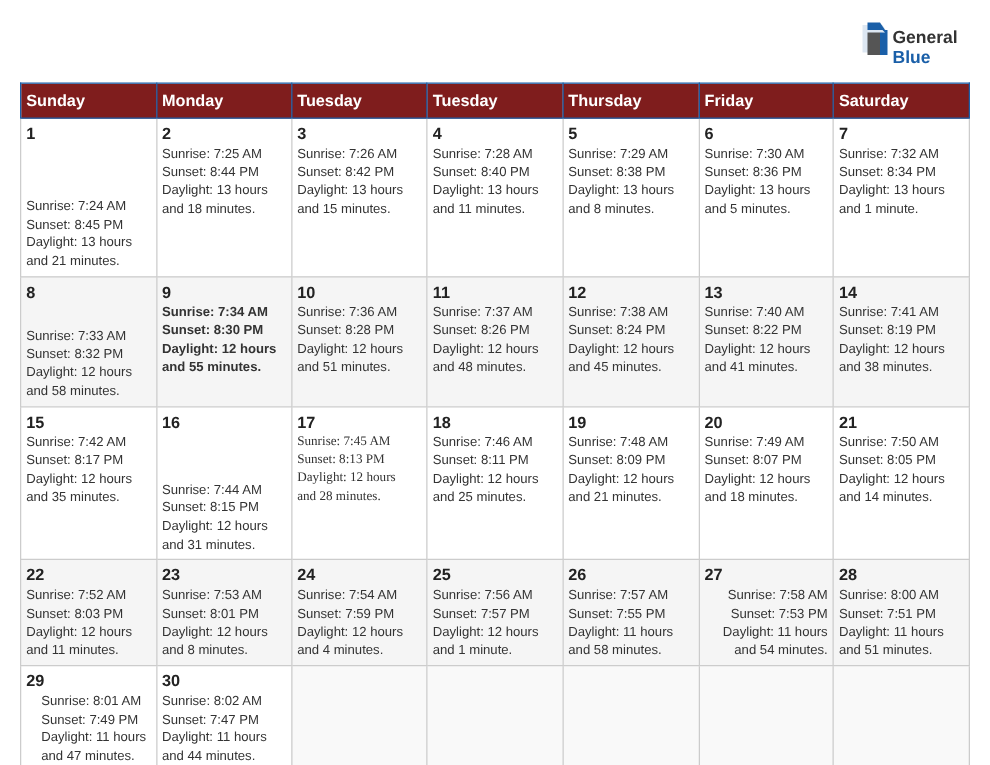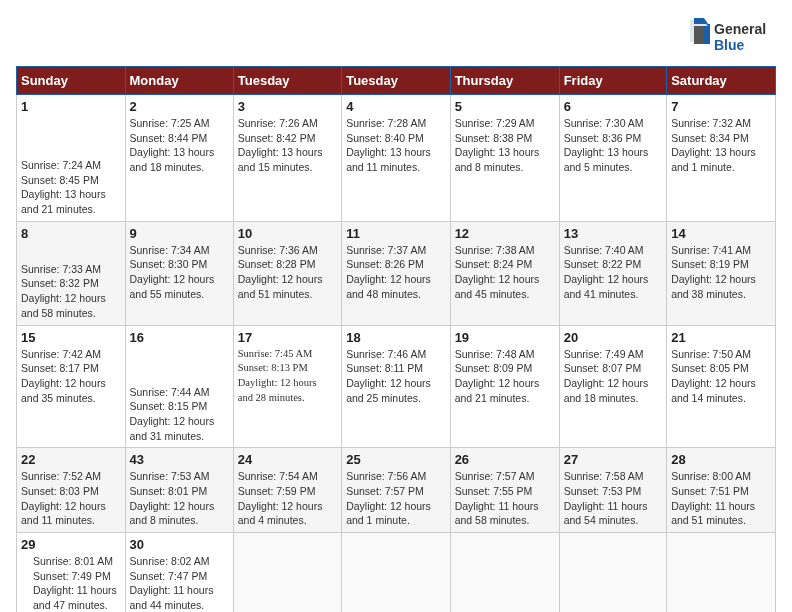--- a/index.html
+++ b/index.html
@@ -162,21 +162,21 @@
       <tr>
         <td>
           <span class="day-num">8</span>
           <div class="day-detail" style="white-space: pre-line; margin-top: 21px;">Sunrise: 7:33 AM
 Sunset: 8:32 PM
 Daylight: 12 hours
 and 58 minutes.</div>
         </td>
         <td>
           <span class="day-num">9</span>
-          <div class="day-detail" style="white-space: pre-line;">Sunrise: 7:34 AM
+          <div class="day-detail" style="white-space: pre-line; font-weight: bold;">Sunrise: 7:34 AM
 Sunset: 8:30 PM
 Daylight: 12 hours
 and 55 minutes.</div>
         </td>
         <td>
           <span class="day-num">10</span>
           <div class="day-detail" style="white-space: pre-line;">Sunrise: 7:36 AM
 Sunset: 8:28 PM
 Daylight: 12 hours
 and 51 minutes.</div>
@@ -263,21 +263,21 @@
       </tr>
       <tr>
         <td>
           <span class="day-num">22</span>
           <div class="day-detail" style="white-space: pre-line;">Sunrise: 7:52 AM
 Sunset: 8:03 PM
 Daylight: 12 hours
 and 11 minutes.</div>
         </td>
         <td>
-          <span class="day-num">43</span>
+          <span class="day-num">23</span>
           <div class="day-detail" style="white-space: pre-line;">Sunrise: 7:53 AM
 Sunset: 8:01 PM
 Daylight: 12 hours
 and 8 minutes.</div>
         </td>
         <td>
           <span class="day-num">24</span>
           <div class="day-detail" style="white-space: pre-line;">Sunrise: 7:54 AM
 Sunset: 7:59 PM
 Daylight: 12 hours
@@ -292,21 +292,21 @@
         </td>
         <td>
           <span class="day-num">26</span>
           <div class="day-detail" style="white-space: pre-line;">Sunrise: 7:57 AM
 Sunset: 7:55 PM
 Daylight: 11 hours
 and 58 minutes.</div>
         </td>
         <td>
           <span class="day-num">27</span>
-          <div class="day-detail" style="white-space: pre-line;">Sunrise: 7:58 AM
+          <div class="day-detail" style="white-space: pre-line; text-align: right;">Sunrise: 7:58 AM
 Sunset: 7:53 PM
 Daylight: 11 hours
 and 54 minutes.</div>
         </td>
         <td>
           <span class="day-num">28</span>
           <div class="day-detail" style="white-space: pre-line;">Sunrise: 8:00 AM
 Sunset: 7:51 PM
 Daylight: 11 hours
 and 51 minutes.</div>

